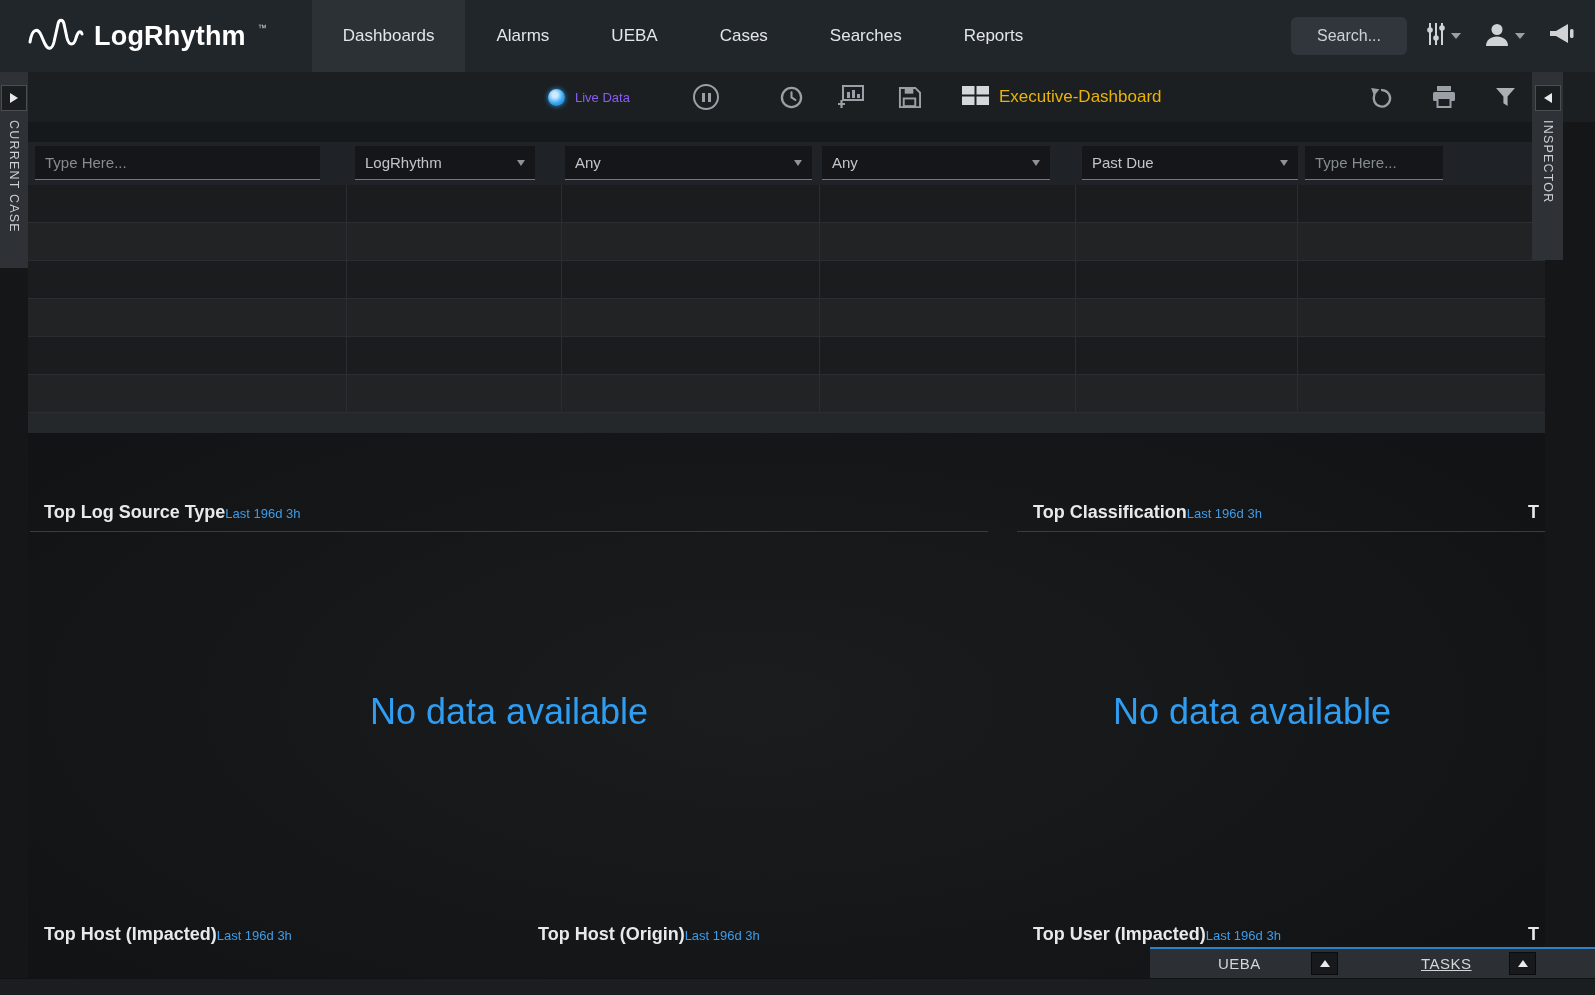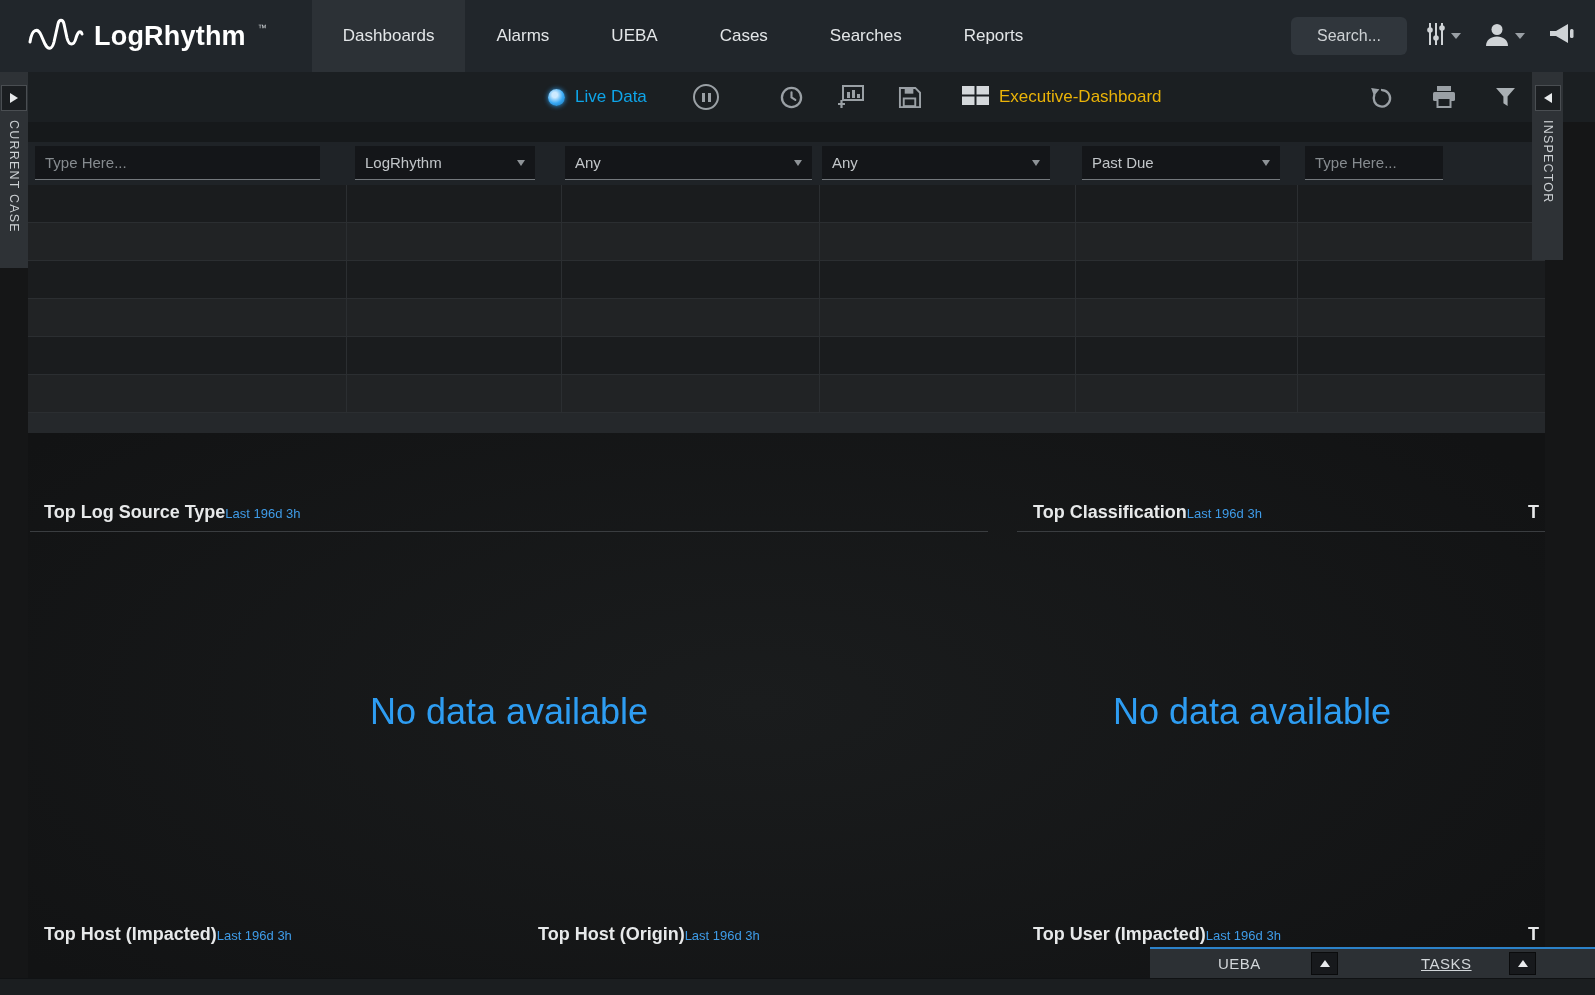--- a/index.html
+++ b/index.html
@@ -22,21 +22,21 @@
   .chev-down{width:0;height:0;border-left:5px solid transparent;border-right:5px solid transparent;
              border-top:6px solid #9aa0a5;}
 
   
   .toolbar{position:absolute;left:0;top:72px;right:0;height:50px;background:#1b1f22;z-index:25;}
   .toolbar .abs{position:absolute;top:0;height:50px;display:flex;align-items:center;gap:10px;}
   .live{left:548px;}
   .live-dot{width:17px;height:17px;border-radius:50%;
             background:radial-gradient(circle at 40% 35%, #cdeaff 0 18%, #37a8f4 55%, #14679f 100%);
             box-shadow:0 0 5px #2b96e0;}
-  .live-label{color:#0ea5e9;font-size:17px;}
+  .live-label{color:#8b5cf6;font-size:13px;}
   .pause-btn{left:693px;cursor:pointer;}
   .pause-circle{width:22px;height:22px;border:2.5px solid #9aa0a5;border-radius:50%;
                 display:flex;align-items:center;justify-content:center;gap:3px;}
   .pause-circle i{display:block;width:3px;height:9px;background:#9aa0a5;}
   .tb-icon{cursor:pointer;}
   .clock-btn{left:780px;} .addw-btn{left:838px;} .save-btn{left:898px;}
   .dash-sel{left:962px;cursor:pointer;}
   .dash-name{color:#eab308;font-size:17px;}
   .undo-btn{left:1370px;} .print-btn{left:1432px;} .filter-btn{left:1495px;}
 
@@ -61,21 +61,21 @@
               background:linear-gradient(#16191b 0 20px,#1f2327 20px);}
   .f-ctl{position:absolute;top:24px;height:34px;background:#141619;border:none;
          border-bottom:1px solid #73787c;box-sizing:border-box;font-family:"Liberation Sans",sans-serif;}
   input.f-ctl{color:#9ca1a5;font-size:15px;padding:0 10px;outline:none;}
   input.f-ctl::placeholder{color:#868b8f;opacity:1;}
   .f-select{display:flex;align-items:center;justify-content:space-between;padding:0 10px;cursor:pointer;}
   .f-select .val{color:#c2c6c9;font-size:15px;}
   .f-select .dd{width:0;height:0;border-left:4.5px solid transparent;border-right:4.5px solid transparent;
                 border-top:6px solid #8e9397;}
   .f1{left:7px;width:285px;} .f2{left:327px;width:180px;} .f3{left:537px;width:247px;}
-  .f4{left:794px;width:228px;} .f5{left:1054px;width:198px;} .f6{left:1277px;width:138px;}
+  .f4{left:794px;width:228px;} .f5{left:1054px;width:216px;} .f6{left:1277px;width:138px;}
 
   
   .ctable{position:absolute;left:0;top:63px;width:100%;}
   .trow{display:grid;grid-template-columns:319px 215px 258px 256px 222px 1fr;height:37px;
         border-bottom:1px solid #2b2e31;}
   .trow:nth-child(odd){background:#1a1c1e;}
   .trow:nth-child(even){background:#212325;}
   .tcell{border-right:1px solid #2b2e31;}
   .tcell:last-child{border-right:none;}
   .hscroll{position:absolute;left:0;top:291px;width:100%;height:20px;background:#25282b;cursor:pointer;}

